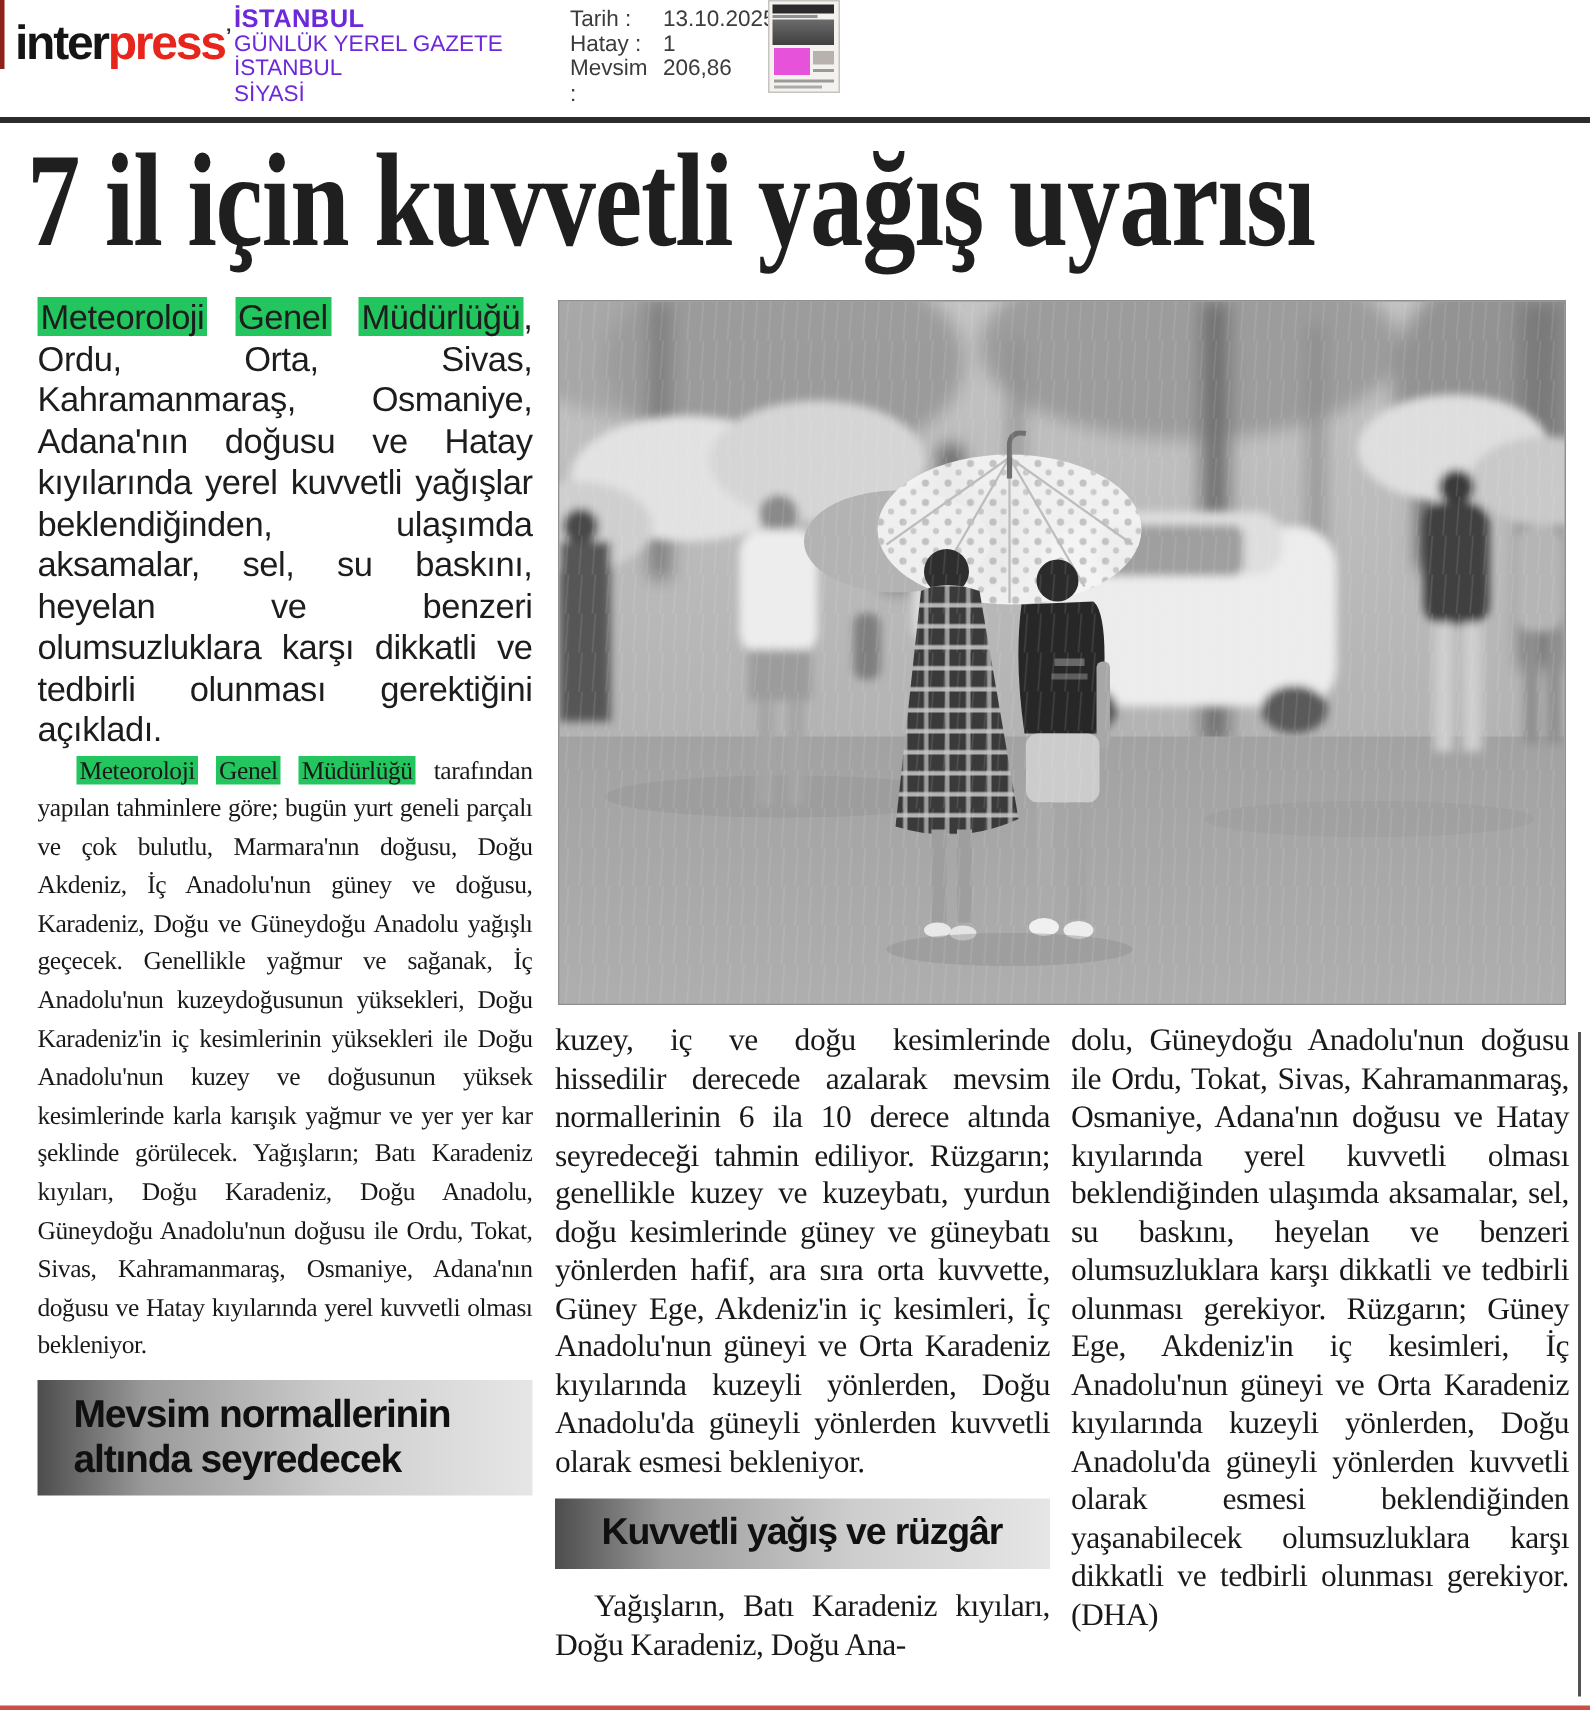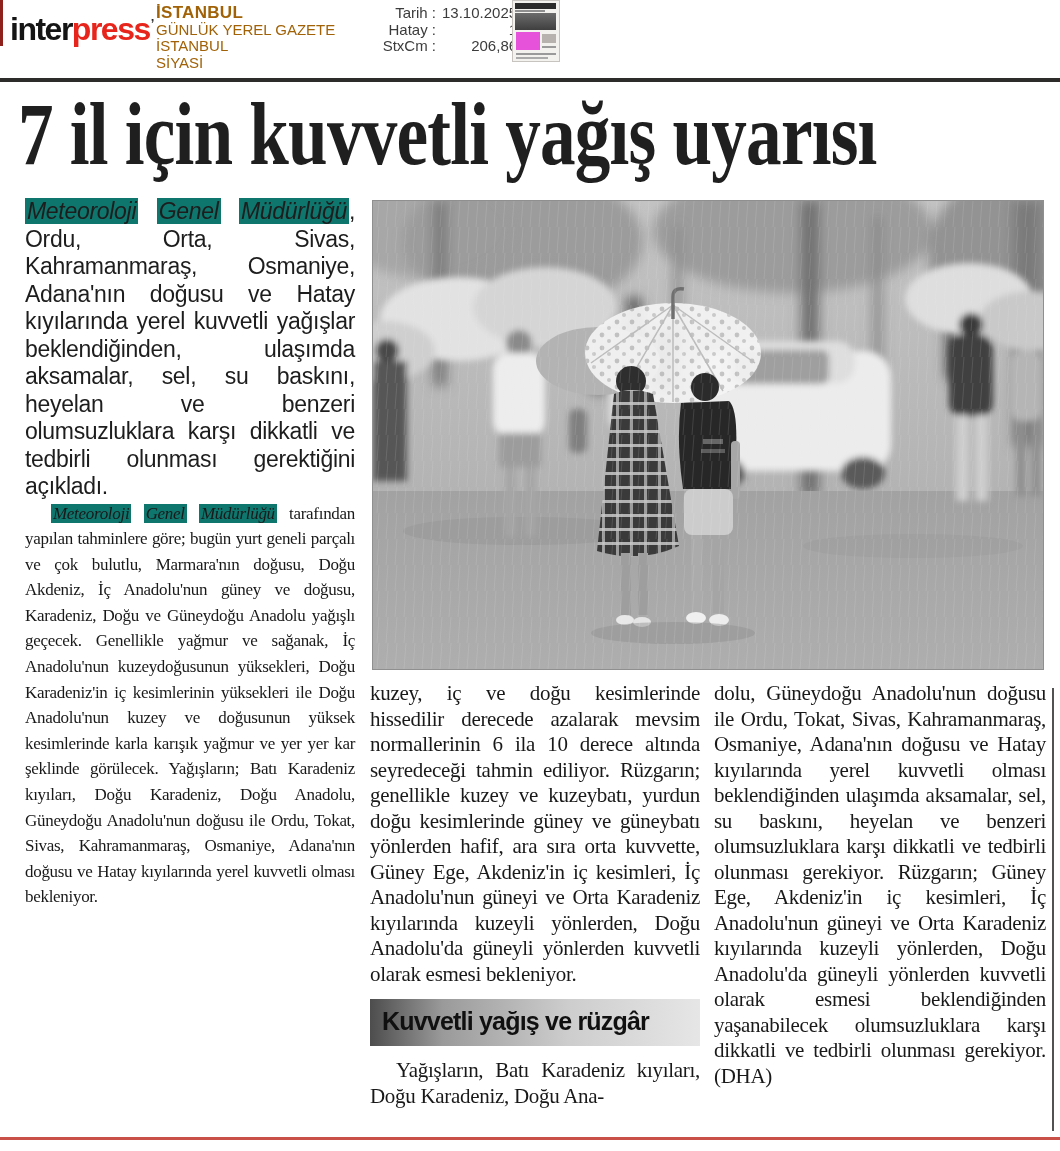--- a/index.html
+++ b/index.html
@@ -5,24 +5,24 @@
   html,body{margin:0;padding:0;background:#ffffff;}
   .page{position:relative;width:1060px;height:1151px;background:#ffffff;overflow:hidden;
         font-family:"Liberation Sans",sans-serif;}
 
   
   .left-mark{position:absolute;left:0;top:0;width:3px;height:46px;background:#8e211c;}
   .logo{position:absolute;left:10px;top:8px;font-family:"Liberation Sans",sans-serif;
         font-weight:700;font-size:32px;letter-spacing:-1.5px;color:#151515;line-height:32px;}
   .logo .press{color:#e8251c;}
   .logo .reg{font-size:13px;vertical-align:super;margin-left:1px;color:#2a2a2a;letter-spacing:0;}
-  .pub{position:absolute;left:156px;top:5px;font-size:15px;line-height:16.5px;color:#a16207;}
+  .pub{position:absolute;left:156px;top:5px;font-size:15px;line-height:16.5px;color:#6d28d9;}
   .pub .t{font-weight:700;font-size:17px;letter-spacing:0.3px;}
   .meta{position:absolute;left:380px;top:5px;font-size:15px;line-height:16.5px;color:#3c3c3c;
-        display:grid;grid-template-columns:56px auto;column-gap:6px;text-align:right;}
+        display:grid;grid-template-columns:56px auto;column-gap:6px;}
   .thumb{position:absolute;left:512px;top:0;width:48px;height:62px;background:#f4f2ef;
          border:1px solid #c7c3bf;box-sizing:border-box;}
   .th-mast{position:absolute;left:2px;top:2px;width:41px;height:6px;background:#2b2b2b;}
   .th-sub{position:absolute;left:2px;top:9px;width:30px;height:2px;background:#8f8f8f;}
   .th-photo{position:absolute;left:2px;top:12px;width:41px;height:17px;
             background:linear-gradient(180deg,#6c6c6c,#3f3f3f);}
   .th-mag{position:absolute;left:3px;top:31px;width:24px;height:18px;background:#e653da;}
   .th-mag2{position:absolute;left:29px;top:33px;width:14px;height:9px;background:#b7b2ae;}
   .th-l1{position:absolute;left:29px;top:45px;width:14px;height:2px;background:#9a9a9a;}
   .th-l2{position:absolute;left:3px;top:52px;width:40px;height:2px;background:#9a9a9a;}
@@ -42,27 +42,27 @@
   .col1{left:25px;top:198px;}
   .col2{left:370px;top:681px;}
   .col3{left:714px;top:681px;width:332px;}
   p.sans{font-family:"Liberation Sans",sans-serif;font-size:23px;line-height:27.5px;
          color:#1d1d1d;margin:0;letter-spacing:-0.3px;}
   p.serif{font-family:"Liberation Serif",serif;font-size:17px;line-height:25.6px;
           color:#191919;margin:0;letter-spacing:-0.3px;}
   .col2 p.serif,.col3 p.serif{font-size:21px;line-height:25.5px;}
   .indent{text-indent:26px;}
   .mt{margin-top:16px;}
-  .hl{background:#0f766e;padding:0 2px;font-style:italic;}
+  .hl{background:#22c55e;padding:0 2px;}
   .subhead{margin:10px 0 12px 0;
            background:linear-gradient(90deg,#4d4d4d 0,#9a9a9a 22%,#cdcdcd 60%,#e6e6e6 100%);
            font-family:"Liberation Sans",sans-serif;font-weight:700;font-size:26px;
            line-height:30px;color:#101010;padding:7px 8px 10px 24px;text-align:left;
            letter-spacing:-0.8px;}
-  .subhead.single{padding-left:12px;font-size:25px;margin-top:12px;}
+  .subhead.single{padding-left:31px;font-size:25px;margin-top:12px;}
 
   
   .photo{position:absolute;left:372px;top:200px;width:670px;height:468px;
          border:1px solid #8f8f8f;background:#b5b5b5;}
   .photo svg{display:block;}
 </style>
 </head>
 <body>
 
 <div class="page">
@@ -76,21 +76,21 @@
     <div>GÜNLÜK YEREL GAZETE</div>
     <div>İSTANBUL</div>
     <div>SİYASİ</div>
   </div>
 
   <div class="meta">
     <span>Tarih :</span>
     <span>13.10.2025</span>
     <span>Hatay :</span>
     <span>1</span>
-    <span>StxCm :</span>
+    <span>Mevsim :</span>
     <span>206,86</span>
   </div>
 
   <div class="thumb">
     <div class="th-mast"></div>
     <div class="th-sub"></div>
     <div class="th-photo"></div>
     <div class="th-mag"></div>
     <div class="th-mag2"></div>
     <div class="th-l1"></div>
@@ -98,20 +98,21 @@
     <div class="th-l3"></div>
   </div>
 
   <div class="rule-top"></div>
 
   <h1 class="headline">7 il için kuvvetli yağış uyarısı</h1>
 
   <div class="col col1">
     <p class="sans"><span class="hl">Meteoroloji</span> <span class="hl">Genel</span> <span class="hl">Müdürlüğü</span><span>, Ordu, Orta, Sivas, Kahramanmaraş, Osmaniye, Adana'nın doğusu ve Hatay kıyılarında yerel kuvvetli yağışlar beklendiğinden, ulaşımda aksamalar, sel, su baskını, heyelan ve benzeri olumsuzluklara karşı dikkatli ve tedbirli olunması gerektiğini açıkladı.</span></p>
     <p class="serif indent mt"><span class="hl">Meteoroloji</span> <span class="hl">Genel</span> <span class="hl">Müdürlüğü</span><span> tarafından yapılan tahminlere göre; bugün yurt geneli parçalı ve çok bulutlu, Marmara'nın doğusu, Doğu Akdeniz, İç Anadolu'nun güney ve doğusu, Karadeniz, Doğu ve Güneydoğu Anadolu yağışlı geçecek. Genellikle yağmur ve sağanak, İç Anadolu'nun kuzeydoğusunun yüksekleri, Doğu Karadeniz'in iç kesimlerinin yüksekleri ile Doğu Anadolu'nun kuzey ve doğusunun yüksek kesimlerinde karla karışık yağmur ve yer yer kar şeklinde görülecek. Yağışların; Batı Karadeniz kıyıları, Doğu Karadeniz, Doğu Anadolu, Güneydoğu Anadolu'nun doğusu ile Ordu, Tokat, Sivas, Kahramanmaraş, Osmaniye, Adana'nın doğusu ve Hatay kıyılarında yerel kuvvetli olması bekleniyor.</span></p>
+    <div class="subhead">Mevsim normallerinin altında seyredecek</div>
 
   </div>
 
   <div class="photo">
     <svg width="670" height="468" viewBox="0 0 670 468" xmlns="http://www.w3.org/2000/svg">
       <defs>
         <linearGradient id="bgGrad" x1="0" y1="0" x2="0" y2="1">
           <stop offset="0" stop-color="#c4c4c4"></stop>
             <stop offset="1" stop-color="#a9a9a9"></stop>
         </linearGradient>

